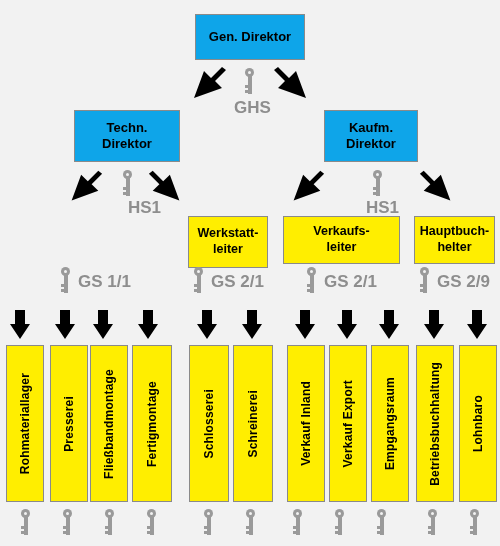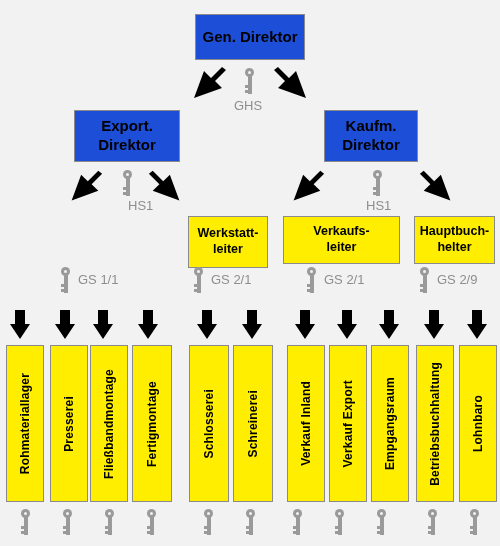--- a/index.html
+++ b/index.html
@@ -29,22 +29,22 @@
     border: 1px solid #8a8a8a;
     display: flex;
     align-items: center;
     justify-content: center;
     text-align: center;
     font-weight: bold;
     color: #000;
     line-height: 1.25;
   }
   .box.green {
-    background: #1d4ed8;
-    font-size: 15px;
+    background: #0ea5e9;
+    font-size: 13px;
   }
   .box.yellow {
     background: #ffee00;
     font-size: 12.5px;
   }
   .box.vert {
     background: #ffee00;
     font-size: 12px;
     border: 1px solid #8a8a8a;
   }
@@ -89,22 +89,22 @@
   }
   .key .ktooth2 {
     position: absolute;
     left: 1px; top: 22px;
     width: 3px; height: 3px;
     background: #9a9a9a;
   }
 
   .keylabel {
     position: absolute;
-    font-size: 13px;
-    font-weight: normal;
+    font-size: 17px;
+    font-weight: bold;
     color: #8e8e8e;
     white-space: nowrap;
   }
 
   
   .arrow {
     position: absolute;
   }
   .arrow svg { display: block; }
 </style>
@@ -131,21 +131,21 @@
   <div class="key" style="left:244px; top:68px;">
     <div class="kbow"></div>
       <div class="kbowin"></div>
       <div class="kshaft"></div>
     <div class="ktooth1"></div>
       <div class="ktooth2"></div>
   </div>
   <div class="keylabel" style="left:234px; top:98px;">GHS</div>
 
   <div class="box green" style="left:74px; top:110px; width:106px; height:52px; flex-direction:column;">
-    <span>Export.</span>
+    <span>Techn.</span>
     <span>Direktor</span>
   </div>
 
   <div class="box green" style="left:324px; top:110px; width:94px; height:52px; flex-direction:column;">
     <span>Kaufm.</span>
     <span>Direktor</span>
   </div>
 
   <div class="arrow" style="left:64px; top:168px;">
     <svg width="40" height="40" viewBox="0 0 42 42">

